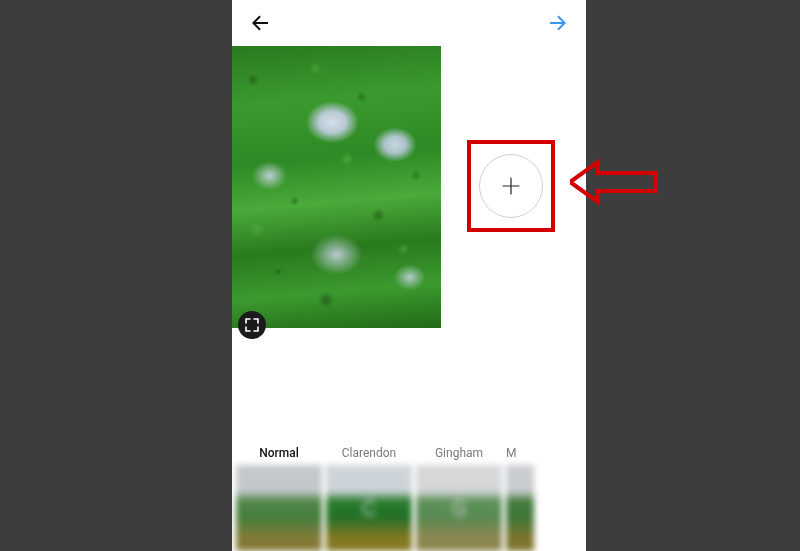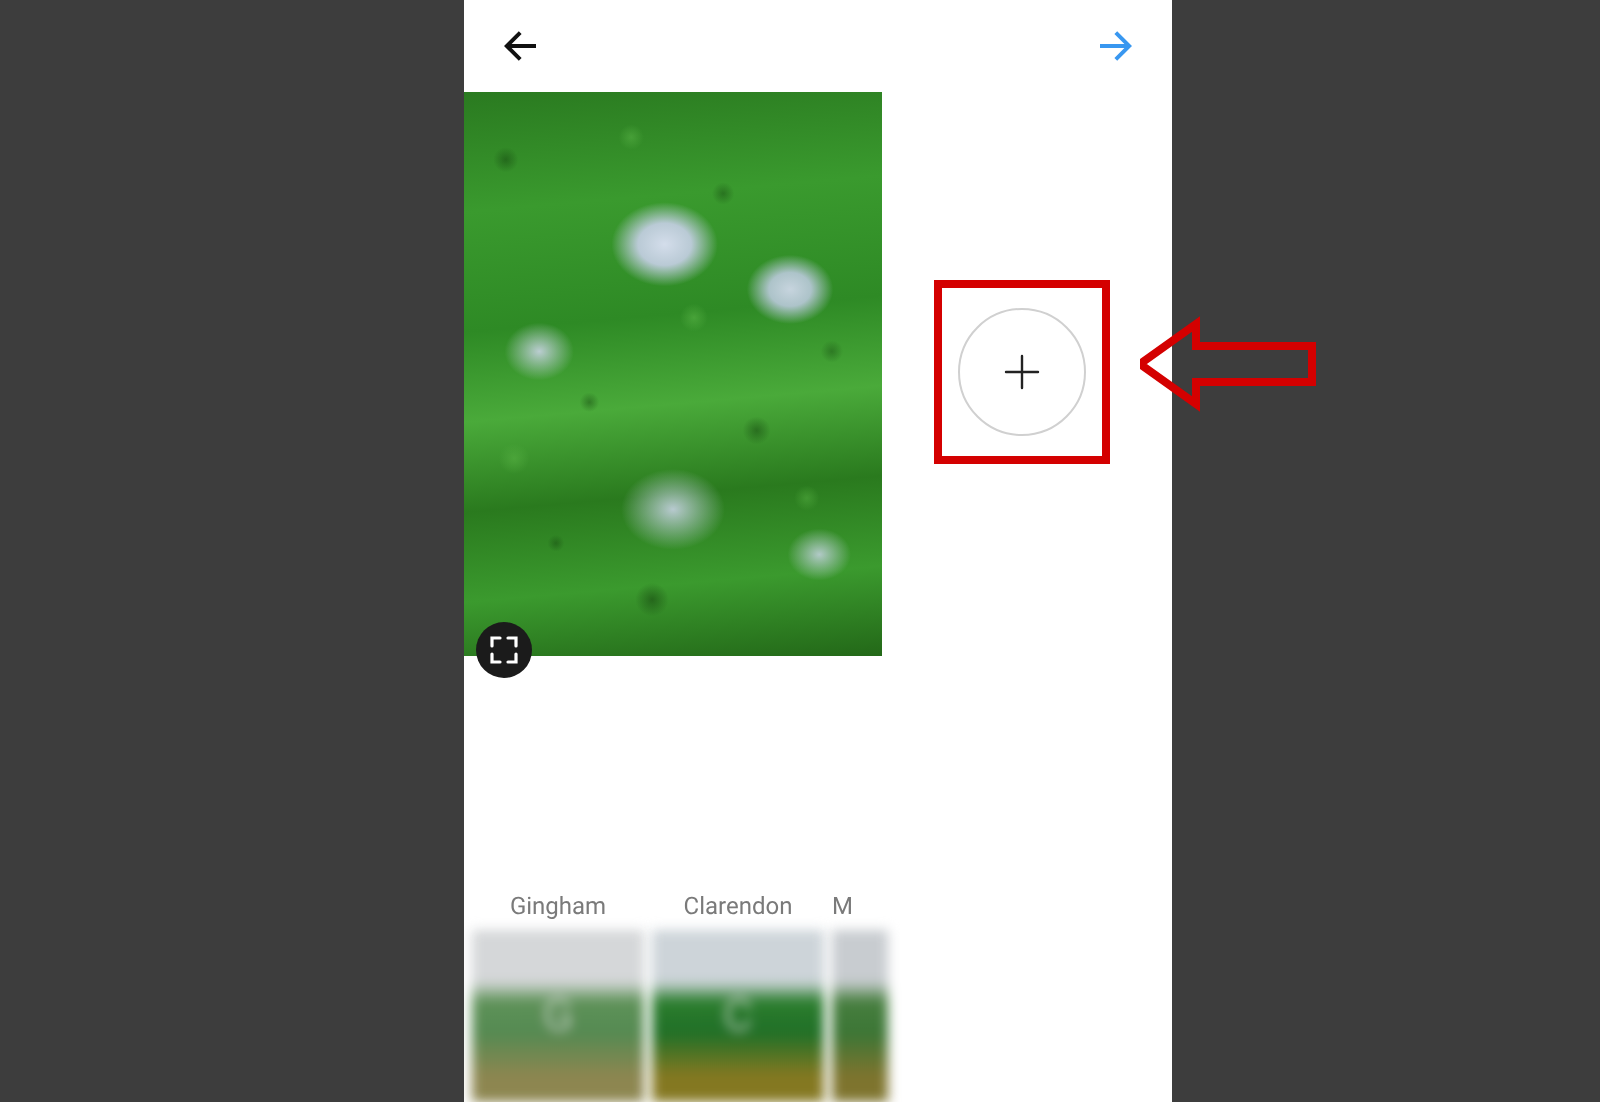--- a/index.html
+++ b/index.html
@@ -190,32 +190,38 @@
     <div class="add-photo-btn">
       <svg width="24" height="24" viewBox="0 0 24 24">
         <path d="M12 4v16M4 12h16" stroke="#222" stroke-width="1.2" stroke-linecap="round"></path>
       </svg>
     </div>
 
     <div class="add-highlight"></div>
   </div>
 
   <div class="filters">
+    <div class="filter selected">
+      <div class="filter-label">Normal</div>
+      <div class="filter-thumb thumb-normal">
+        <span class="filter-overlay-label"></span>
+      </div>
+    </div>
+    <div class="filter">
+      <div class="filter-label">Clarendon</div>
+      <div class="filter-thumb thumb-clarendon">
+        <span class="filter-overlay-label">C</span>
+      </div>
+    </div>
     <div class="filter">
       <div class="filter-label">Gingham</div>
       <div class="filter-thumb thumb-gingham">
         <span class="filter-overlay-label">G</span>
       </div>
     </div>
-    <div class="filter">
-      <div class="filter-label">Clarendon</div>
-      <div class="filter-thumb thumb-clarendon">
-        <span class="filter-overlay-label">C</span>
-      </div>
-    </div>
     <div class="filter partial">
       <div class="filter-label">M</div>
       <div class="filter-thumb thumb-partial">
         <span class="filter-overlay-label"></span>
       </div>
     </div>
   </div>
 
 </div>
 

